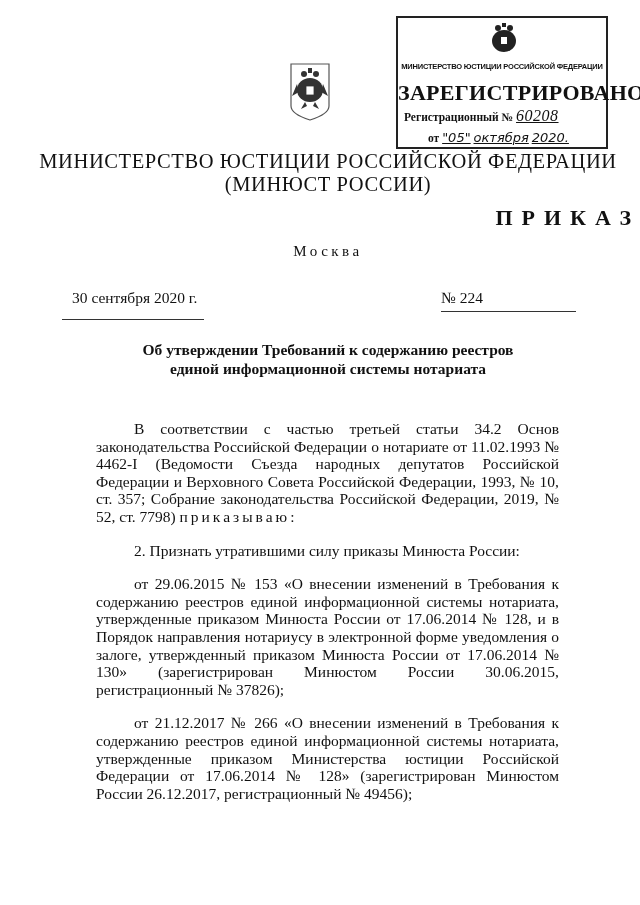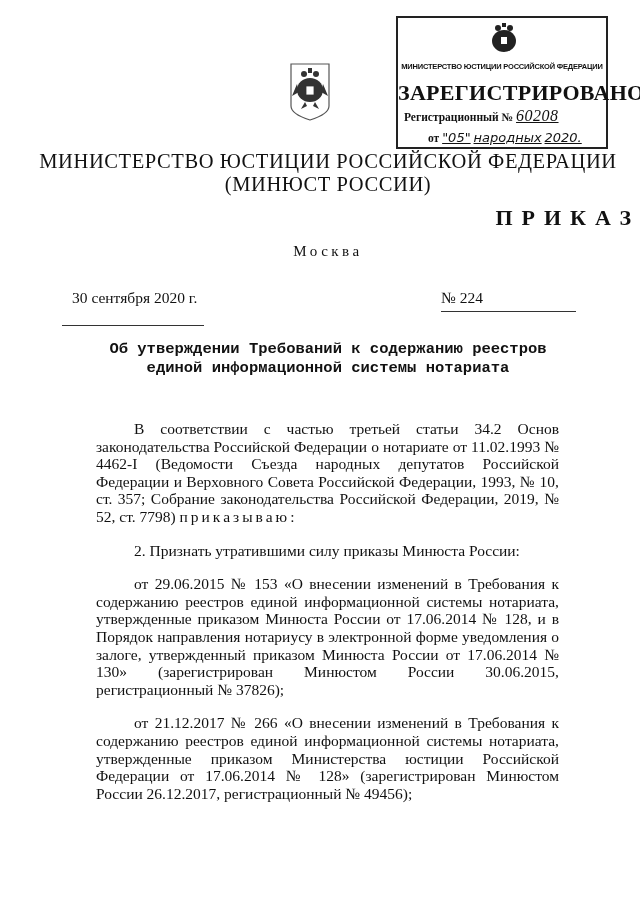--- a/index.html
+++ b/index.html
@@ -14,23 +14,23 @@
     .stamp-registered { position: absolute; left: 0; right: 0; top: 62px; text-align: center;
                         font-size: 22px; font-weight: bold; letter-spacing: 0.3px; }
     .stamp-regnum { position: absolute; left: 6px; top: 89px; font-size: 11.5px; font-weight: bold; white-space: nowrap; }
     .stamp-regnum .hand { font-family: Liberation Serif, serif; font-style: italic; font-size: 16px; font-weight: normal;
                           text-decoration: underline; letter-spacing: 0.5px; }
     .stamp-date { position: absolute; left: 30px; top: 112px; font-size: 11.5px; font-weight: bold; white-space: nowrap; }
     .stamp-date .hand { font-family: "DejaVu Sans", sans-serif; font-style: italic; font-weight: normal; font-size: 13px; text-decoration: underline; }
     .ministry { left: 0; width: 640px; top: 150px; text-align: center; font-size: 20.5px; letter-spacing: 0.6px; line-height: 23px; padding-left: 16px; box-sizing: border-box; }
     .prikaz { left: 0; width: 640px; top: 205px; text-align: right; font-size: 22px; font-weight: bold; letter-spacing: 9px; padding-left: 18px; box-sizing: border-box; }
     .city { left: 0; width: 640px; top: 243px; text-align: center; font-size: 15px; letter-spacing: 3.5px; padding-left: 16px; box-sizing: border-box; }
-    .date-field { left: 62px; top: 289px; width: 132px; border-bottom: 1px solid #333; font-size: 15.5px; padding-left: 10px; padding-bottom: 18px; }
+    .date-field { left: 62px; top: 289px; width: 132px; border-bottom: 1px solid #333; font-size: 15.5px; padding-left: 10px; padding-bottom: 12px; }
     .num-field { left: 441px; top: 289px; width: 135px; border-bottom: 1px solid #333; font-size: 15.5px; text-align: left; padding-bottom: 4px; }
-    .title { left: 0; width: 640px; top: 340px; text-align: center; font-size: 15.5px; font-weight: bold; line-height: 19px; padding-left: 16px; box-sizing: border-box; font-family: Liberation Mono, monospace; }
+    .title { left: 0; width: 640px; top: 340px; text-align: center; font-size: 15.5px; font-weight: bold; line-height: 19px; padding-left: 16px; box-sizing: border-box; }
     .body { left: 80px; top: 404px; width: 495px; font-size: 15.5px; line-height: 17.6px; }
     .body p { margin: 16px; text-align: justify; text-align-last: left; }
     .body p.ind { text-indent: 38px; }
     .spaced { letter-spacing: 3px; }
   </style>
 </head>
 <body>
 
 <div class="abs emblem">
   <svg width="42" height="60" viewBox="0 0 42 60">
@@ -63,21 +63,21 @@
   </div>
   <div class="stamp-ministry">МИНИСТЕРСТВО ЮСТИЦИИ РОССИЙСКОЙ ФЕДЕРАЦИИ</div>
   <div class="stamp-registered">ЗАРЕГИСТРИРОВАНО</div>
   <div class="stamp-regnum">
     <span>Регистрационный №</span>
     <span class="hand">60208</span>
   </div>
   <div class="stamp-date">
     <span>от</span>
     <span class="hand">"05"</span>
-    <span class="hand">народных</span>
+    <span class="hand">октября</span>
     <span class="hand">2020.</span>
   </div>
 </div>
 
 <div class="abs ministry">
   <div>МИНИСТЕРСТВО ЮСТИЦИИ РОССИЙСКОЙ ФЕДЕРАЦИИ</div>
   <div>(МИНЮСТ РОССИИ)</div>
 </div>
 
 <div class="abs prikaz">ПРИКАЗ</div>

